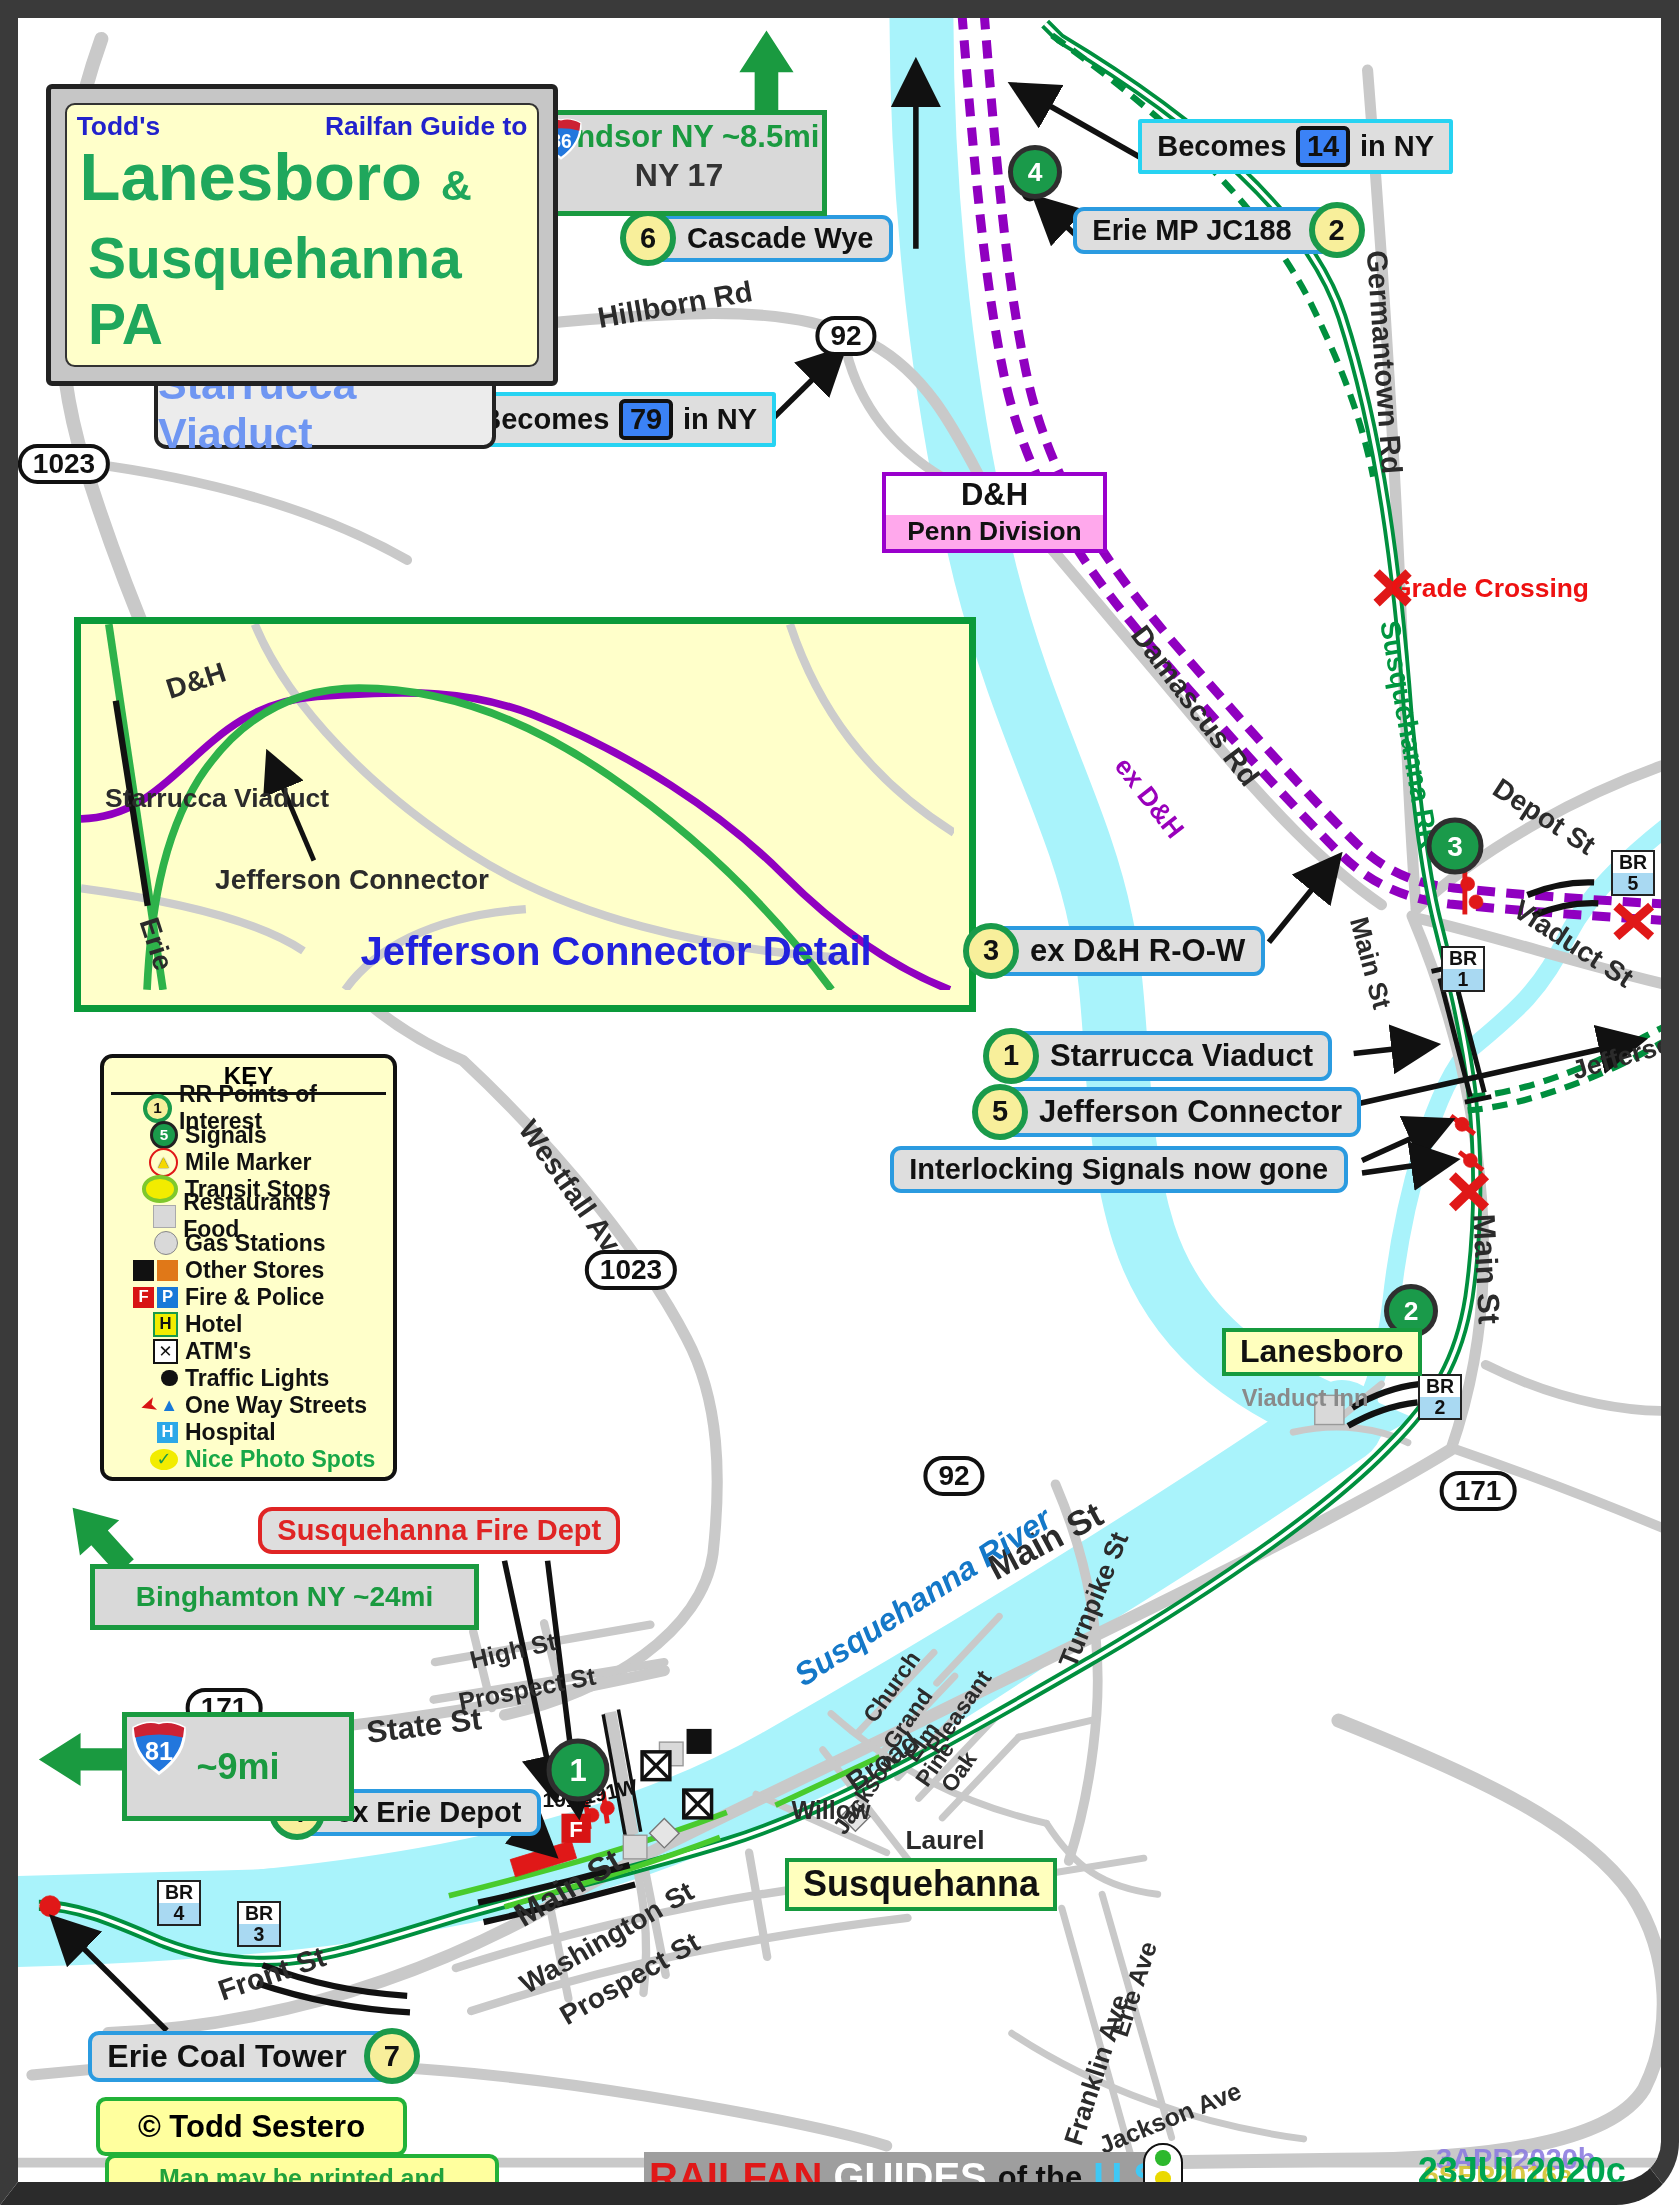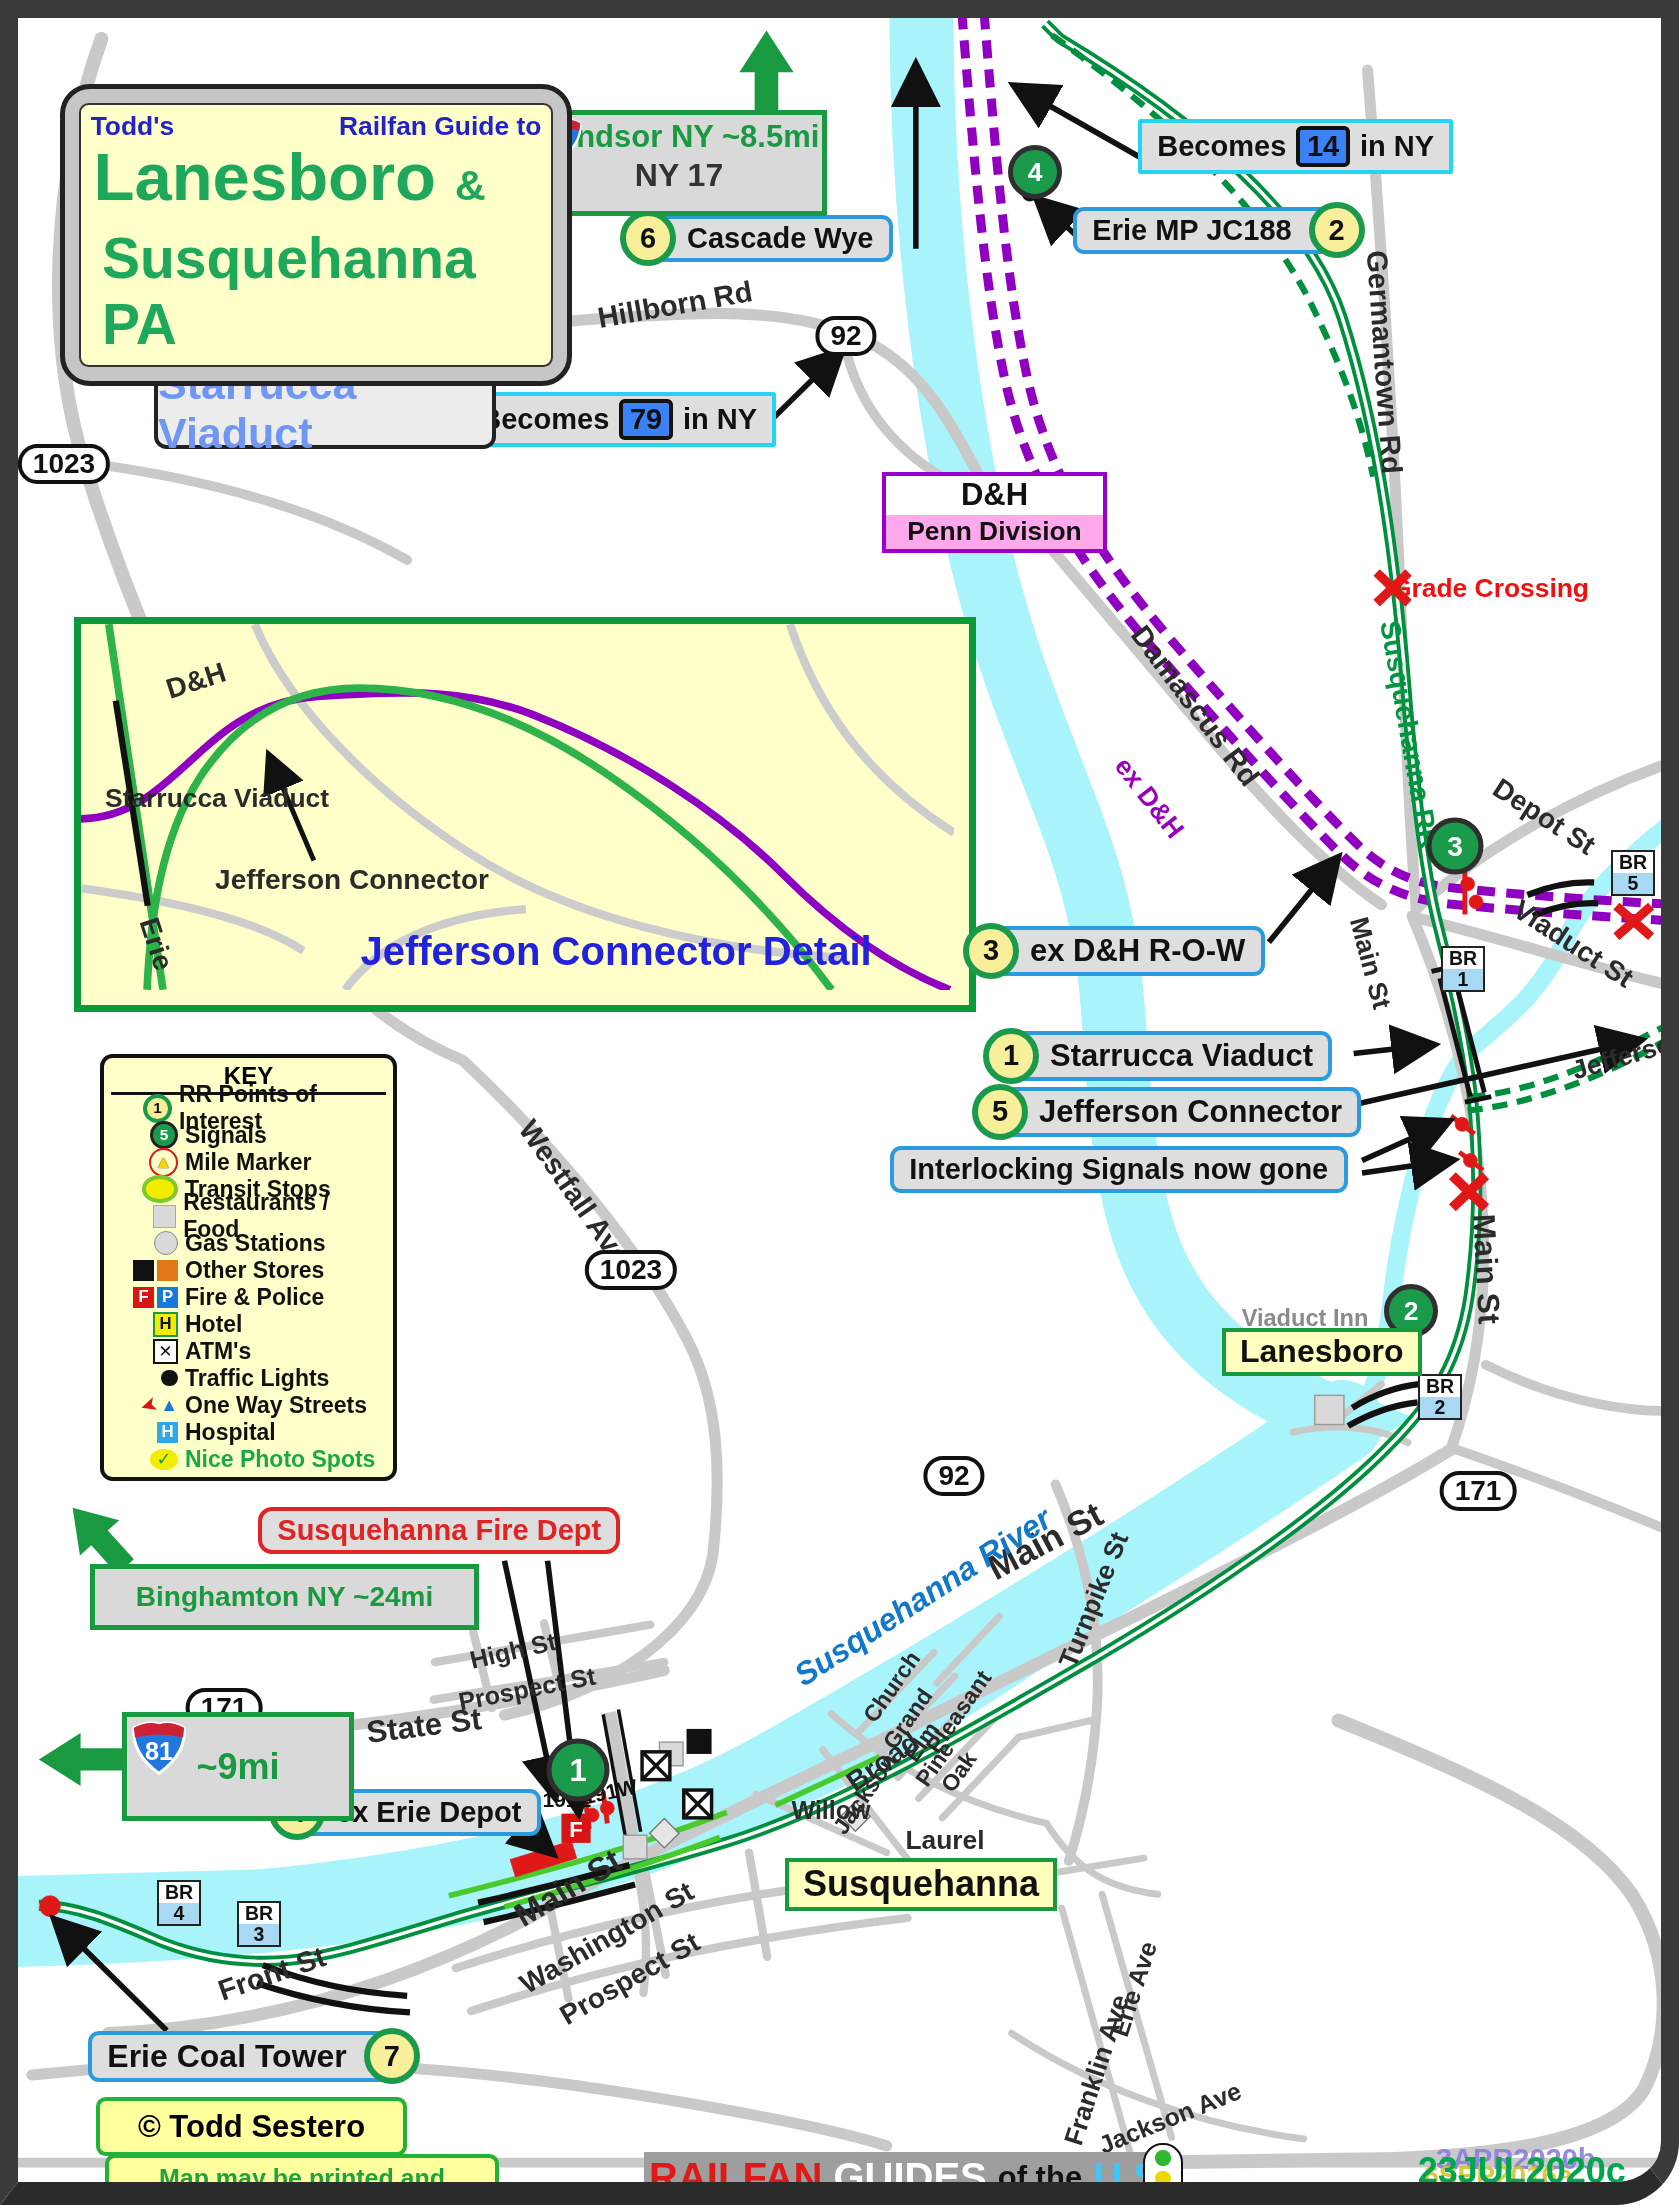--- a/index.html
+++ b/index.html
@@ -27,22 +27,22 @@
        transform:translate(-50%,-50%);}
   .routemarker{position:absolute;transform:translate(-50%,-50%);background:#fff;border:4.9px solid #111;
        border-radius:19.5px;padding:0 11px;font-weight:bold;font-size:28px;color:#111;z-index:3;white-space:nowrap;}
   .br{position:absolute;transform:translate(-50%,-50%);width:40px;border:2.8px solid #222;text-align:center;
       font-weight:bold;font-size:19.5px;line-height:21px;background:#fff;color:#111;z-index:3;margin-left:36px;}
   .br .n{background:#a9d9f2;display:block;}
   .town{position:absolute;background:#ffffbe;border:4.9px solid #169a3e;padding:1.4px 14px;font-weight:bold;
         color:#111;z-index:5;white-space:nowrap;}
   .sign{position:absolute;background:#d9d9d9;border:5.6px solid #1a9a40;z-index:5;text-align:center;
         font-weight:bold;}
-  #title-panel{position:absolute;left:42px;top:66px;width:502px;height:292px;background:#c6c6c6;
-        border:5.6px solid #222;border-radius:30px;z-index:6;}
+  #title-panel{position:absolute;left:28px;top:66px;width:502px;height:292px;background:#c6c6c6;
+        border:5.6px solid #222;border-radius:6px;z-index:6;}
   #title-inner{position:absolute;left:14px;top:14px;right:14px;bottom:14px;background:#ffffca;
         border:2.1px solid #333;border-radius:9.7px;overflow:hidden;}
   #subtitle-tab{position:absolute;left:136px;top:351px;width:334px;height:72px;background:#ececec;
         border:4.2px solid #222;border-radius:12.5px;z-index:5;display:flex;align-items:center;justify-content:center;}
   #inset{position:absolute;left:56px;top:599px;width:888px;height:381px;background:#ffffca;
         border:7.6px solid #0a9a3a;z-index:4;}
   #key{position:absolute;left:82px;top:1036px;width:297px;height:427px;background:#ffffca;
        border:4.2px solid #111;border-radius:12.5px;z-index:5;box-sizing:border-box;padding:4.2px 7px;}
   #key h3{margin:0;text-align:center;font-size:24px;border-bottom:3.5px solid #111;padding-bottom:1.4px;}
   .krow{display:flex;align-items:center;gap:7px;height:27px;font-weight:bold;font-size:23px;color:#111;}
@@ -477,21 +477,21 @@
       <div class="lbl" style="left: 927px; top: 1822px; font-size: 26.4px; transform: translate(-50%, -50%) rotate(0deg);">Laurel</div>
       <div class="lbl" style="left: 1076px; top: 1582px; font-size: 26.4px; transform: translate(-50%, -50%) rotate(-68deg);">Turnpike St</div>
       <div class="lbl" style="left: 1116px; top: 1971px; font-size: 25px; transform: translate(-50%, -50%) rotate(-72deg);">Erie Ave</div>
       <div class="lbl" style="left: 1079px; top: 2052px; font-size: 26.4px; transform: translate(-50%, -50%) rotate(-72deg);">Franklin Ave</div>
       <div class="lbl" style="left: 1152px; top: 2100px; font-size: 25px; transform: translate(-50%, -50%) rotate(-22deg);">Jackson Ave</div>
       <div class="lbl" style="left: 1612px; top: 1037px; font-size: 26.4px; transform: translate(-50%, -50%) rotate(-16deg);">Jefferson</div>
       <div class="lbl" style="left: 1391px; top: 717px; font-size: 28px; transform: translate(-50%, -50%) rotate(80deg); color: rgb(0, 150, 64);">Susquehanna RR</div>
       <div class="lbl" style="left: 1131px; top: 780px; font-size: 26.4px; transform: translate(-50%, -50%) rotate(52deg); color: rgb(153, 0, 187);">ex D&amp;H</div>
       <div class="lbl" style="left: 905px; top: 1579px; font-size: 32px; transform: translate(-50%, -50%) rotate(-33deg); color: rgb(20, 120, 200); font-style: italic;">Susquehanna River</div>
       <div class="lbl" style="left: 1472px; top: 570px; font-size: 26.4px; transform: translate(-50%, -50%) rotate(0deg); color: rgb(238, 17, 17);">Grade Crossing</div>
-      <div class="lbl" style="left: 1287px; top: 1300px; font-size: 23.6px; transform: translate(-50%, -50%) rotate(0deg); color: rgb(138, 138, 138);">Viaduct Inn</div>
+      <div class="lbl" style="left: 1287px; top: 1380px; font-size: 23.6px; transform: translate(-50%, -50%) rotate(0deg); color: rgb(138, 138, 138);">Viaduct Inn</div>
       <div class="lbl" style="left: 549px; top: 1782px; font-size: 21px; transform: translate(-50%, -50%) rotate(0deg); color: rgb(17, 17, 17);">191E</div>
       <div class="lbl" style="left: 592px; top: 1774px; font-size: 21px; transform: translate(-50%, -50%) rotate(-12deg); color: rgb(17, 17, 17);">191W</div>
       <div class="routemarker" style="left: 177px; top: 332px;">T763</div>
       <div class="routemarker" style="left: 46px; top: 446px;">1023</div>
       <div class="routemarker" style="left: 828px; top: 318px;">92</div>
       <div class="routemarker" style="left: 613px; top: 1252px;">1023</div>
       <div class="routemarker" style="left: 936px; top: 1458px;">92</div>
       <div class="routemarker" style="left: 1460px; top: 1473px;">171</div>
       <div class="routemarker" style="left: 206px; top: 1690px;">171</div>
       <div class="br" style="left: 1579px; top: 855px;"><span>BR</span><span class="n">5</span></div>

